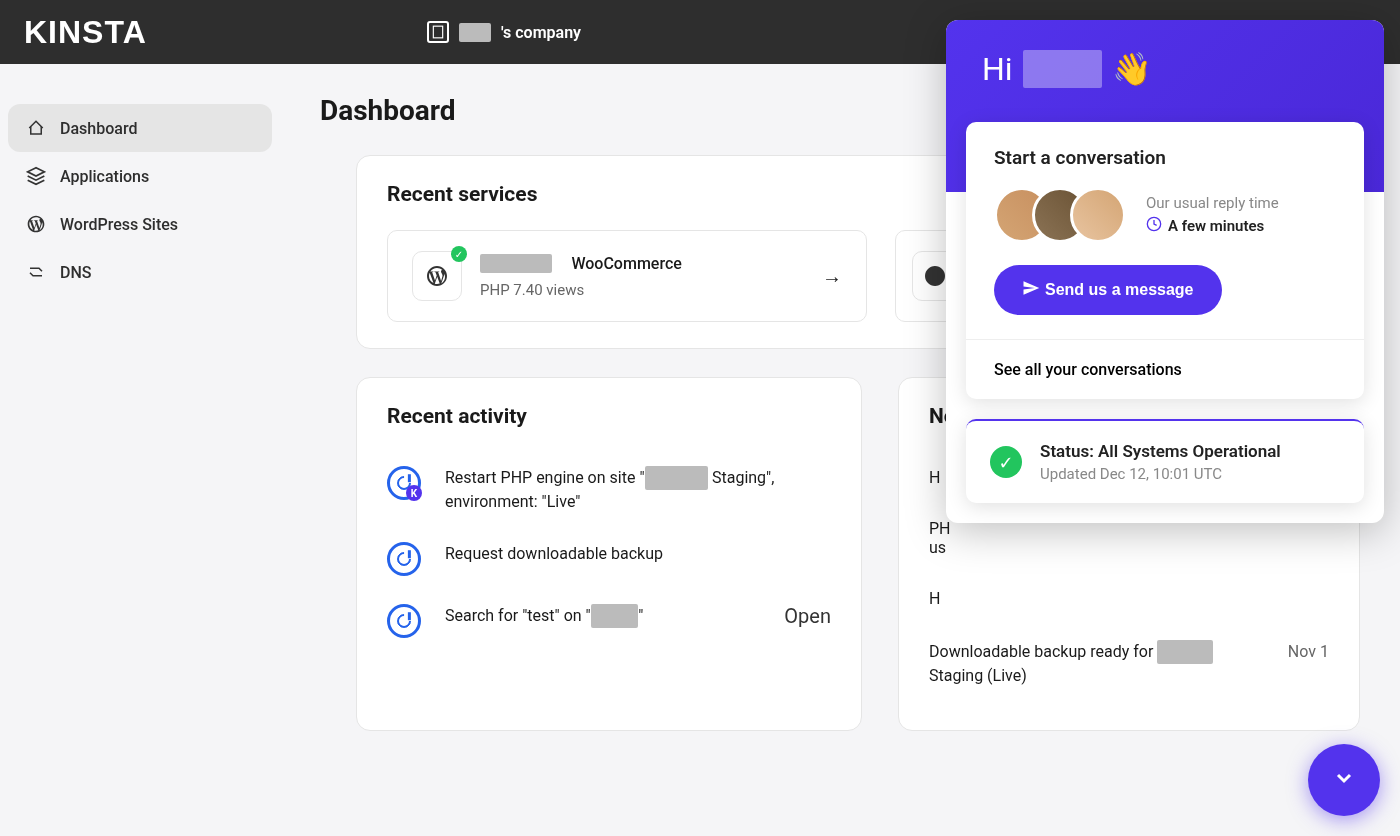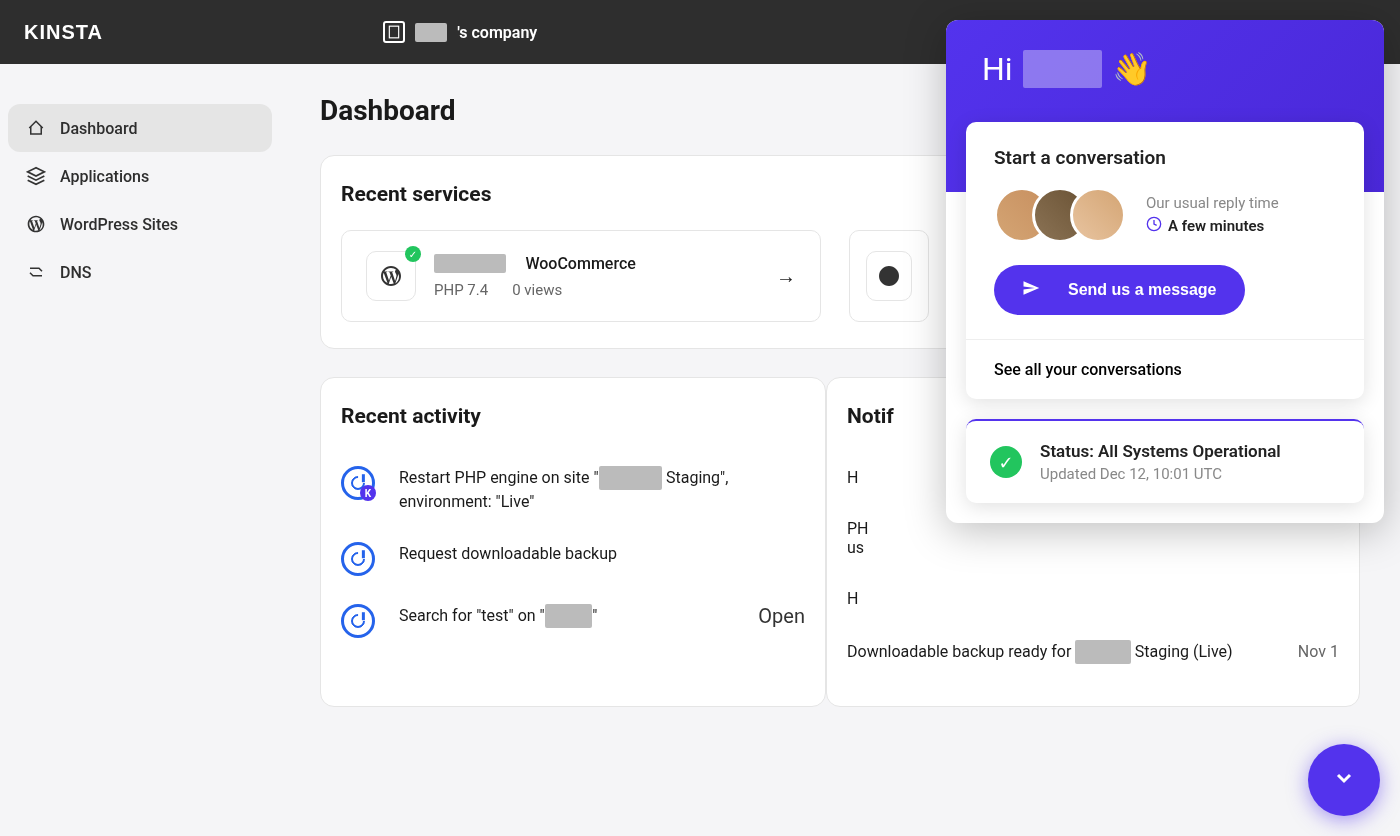--- a/index.html
+++ b/index.html
@@ -1,36 +1,36 @@
 <!DOCTYPE html>
 <html><head>
 <meta charset="utf-8">
 <style>
 * { box-sizing: border-box; margin: 0; padding: 0; }
 body { font-family: -apple-system, BlinkMacSystemFont, "Segoe UI", Roboto, sans-serif; background: #f5f5f7; color: #1a1a1a; overflow: hidden; }
 .topbar { background: #2e2e2e; height: 64px; display: flex; align-items: center; padding: 0 24px; color: #fff; }
-.logo { font-size: 20px; font-weight: 700; letter-spacing: 1px; text-transform: uppercase; font-family: Arial, sans-serif; }
+.logo { font-size: 32px; font-weight: 700; letter-spacing: 1px; text-transform: uppercase; font-family: Arial, sans-serif; }
 .company { display: flex; align-items: center; margin-left: 280px; gap: 10px; font-weight: 600; font-size: 16px; }
 .company-icon { width: 22px; height: 22px; border: 2px solid #fff; border-radius: 3px; display: flex; align-items: center; justify-content: center; font-size: 11px; }
 .redacted { background: #bbb; color: transparent; border-radius: 2px; display: inline-block; user-select: none; }
 .layout { display: flex; height: calc(836px - 64px); }
 .sidebar { width: 280px; padding: 40px 8px 0 8px; }
 .sidebar-item { display: flex; align-items: center; gap: 14px; padding: 14px 18px; border-radius: 12px; font-size: 16px; font-weight: 500; cursor: pointer; color: #2e2e2e; }
 .sidebar-item.active { background: #e5e5e5; }
 .sidebar-icon { width: 20px; height: 20px; display: flex; align-items: center; justify-content: center; }
 .main { flex: 1; padding: 30px 40px; overflow: hidden; position: relative; }
 h1.page-title { font-size: 28px; font-weight: 700; margin-bottom: 28px; }
-.card { background: #fff; border: 1px solid #e5e5e5; border-radius: 14px; padding: 26px 20px; margin-bottom: 28px; }
+.card { background: #fff; border: 1px solid #e5e5e5; border-radius: 14px; padding: 26px 30px; margin-bottom: 28px; margin-left: 36px; }
 .card h2 { font-size: 21px; font-weight: 700; margin-bottom: 24px; }
 .service-card { border: 1px solid #e5e5e5; border-radius: 10px; padding: 20px 24px; display: flex; align-items: center; gap: 18px; width: 480px; cursor: pointer; }
 .service-icon-wrap { position: relative; width: 50px; height: 50px; border: 1px solid #e5e5e5; border-radius: 10px; display: flex; align-items: center; justify-content: center; }
 .badge-check { position: absolute; top: -6px; right: -6px; width: 16px; height: 16px; background: #22c55e; border-radius: 50%; display: flex; align-items: center; justify-content: center; color: #fff; font-size: 10px; }
 .service-meta { flex: 1; }
 .service-title-row { display: flex; gap: 19px; font-size: 16px; font-weight: 500; margin-bottom: 8px; }
-.service-sub { color: #666; font-size: 15px; display: flex; gap: 24px; }
+.service-sub { color: #666; font-size: 15px; display: flex; }
 .arrow-right { font-size: 20px; font-weight: 700; }
 .services-row { display: flex; gap: 28px; overflow: hidden; }
 .service-card.peek { width: 80px; min-width: 80px; padding: 20px 16px; }
 .activity-item { display: flex; align-items: flex-start; gap: 24px; padding: 14px 0; }
 .activity-icon { width: 34px; height: 34px; border: 3px solid #2563eb; border-radius: 50%; display: flex; align-items: center; justify-content: center; color: #2563eb; font-weight: 700; flex-shrink: 0; position: relative; }
 .activity-icon .power { width: 14px; height: 14px; border: 2.5px solid #2563eb; border-radius: 50%; border-top-color: transparent; transform: rotate(45deg); position: relative; }
 .activity-icon .power::after { content: ""; position: absolute; width: 2.5px; height: 8px; background: #2563eb; top: -6px; left: 4px; transform: rotate(-45deg); }
 .activity-icon .k-badge { position: absolute; bottom: -4px; right: -4px; width: 16px; height: 16px; background: #5333ed; border-radius: 50%; color: #fff; font-size: 10px; display: flex; align-items: center; justify-content: center; font-weight: 700; }
 .activity-text { font-size: 16px; line-height: 1.5; flex: 1; }
 .activity-status { font-size: 20px; color: #333; }
@@ -47,21 +47,21 @@
 .chat-reply-row { display: flex; align-items: center; gap: 20px; margin-bottom: 22px; }
 .avatars { display: flex; }
 .avatar { width: 56px; height: 56px; border-radius: 50%; border: 3px solid #fff; background: linear-gradient(45deg, #d4a574, #c89060); margin-left: -18px; }
 .avatar:first-child { margin-left: 0; }
 .avatar:nth-child(2){ background: linear-gradient(45deg,#8b7355,#6b5335); }
 .avatar:nth-child(3){ background: linear-gradient(45deg,#e8c4a0,#d4a574); }
 .reply-info { font-size: 15px; }
 .reply-usual { color: #888; margin-bottom: 4px; }
 .reply-time { display: flex; align-items: center; gap: 6px; font-weight: 600; color: #222; }
 .clock-icon { color: #5333ed; }
-.btn-send { background: #5333ed; color: #fff; border: none; border-radius: 999px; padding: 14px 28px; font-size: 16px; font-weight: 600; display: flex; align-items: center; gap: 28px; cursor: pointer; }
+.btn-send { background: #5333ed; color: #fff; border: none; border-radius: 999px; padding: 14px 28px; font-size: 16px; font-weight: 600; display: flex; align-items: center; gap: 5px; cursor: pointer; }
 .chat-see-all { border-top: 1px solid #eee; padding: 20px 28px; }
 .chat-see-all a { color: #000000; font-size: 16px; text-decoration: none; font-weight: 500; }
 .status-card { background: #fff; border-radius: 10px; margin: 0 20px 20px 20px; box-shadow: 0 4px 20px rgba(0,0,0,0.12); padding: 20px 24px; display: flex; align-items: center; gap: 18px; border-top: 2px solid #5333ed; }
 .status-check { width: 32px; height: 32px; background: #22c55e; border-radius: 50%; display: flex; align-items: center; justify-content: center; color: #fff; font-size: 18px; flex-shrink: 0; }
 .status-text { font-size: 17px; }
 .status-title { font-weight: 600; color: #222; margin-bottom: 4px; }
 .status-updated { color: #888; font-size: 15px; }
 .fab { position: fixed; bottom: 20px; right: 20px; width: 72px; height: 72px; background: #5333ed; border-radius: 50%; display: flex; align-items: center; justify-content: center; color: #fff; cursor: pointer; box-shadow: 0 4px 20px rgba(83,51,237,0.5); }
 .wp-svg { width: 24px; height: 24px; }
 .layers-svg { width: 20px; height: 20px; }

